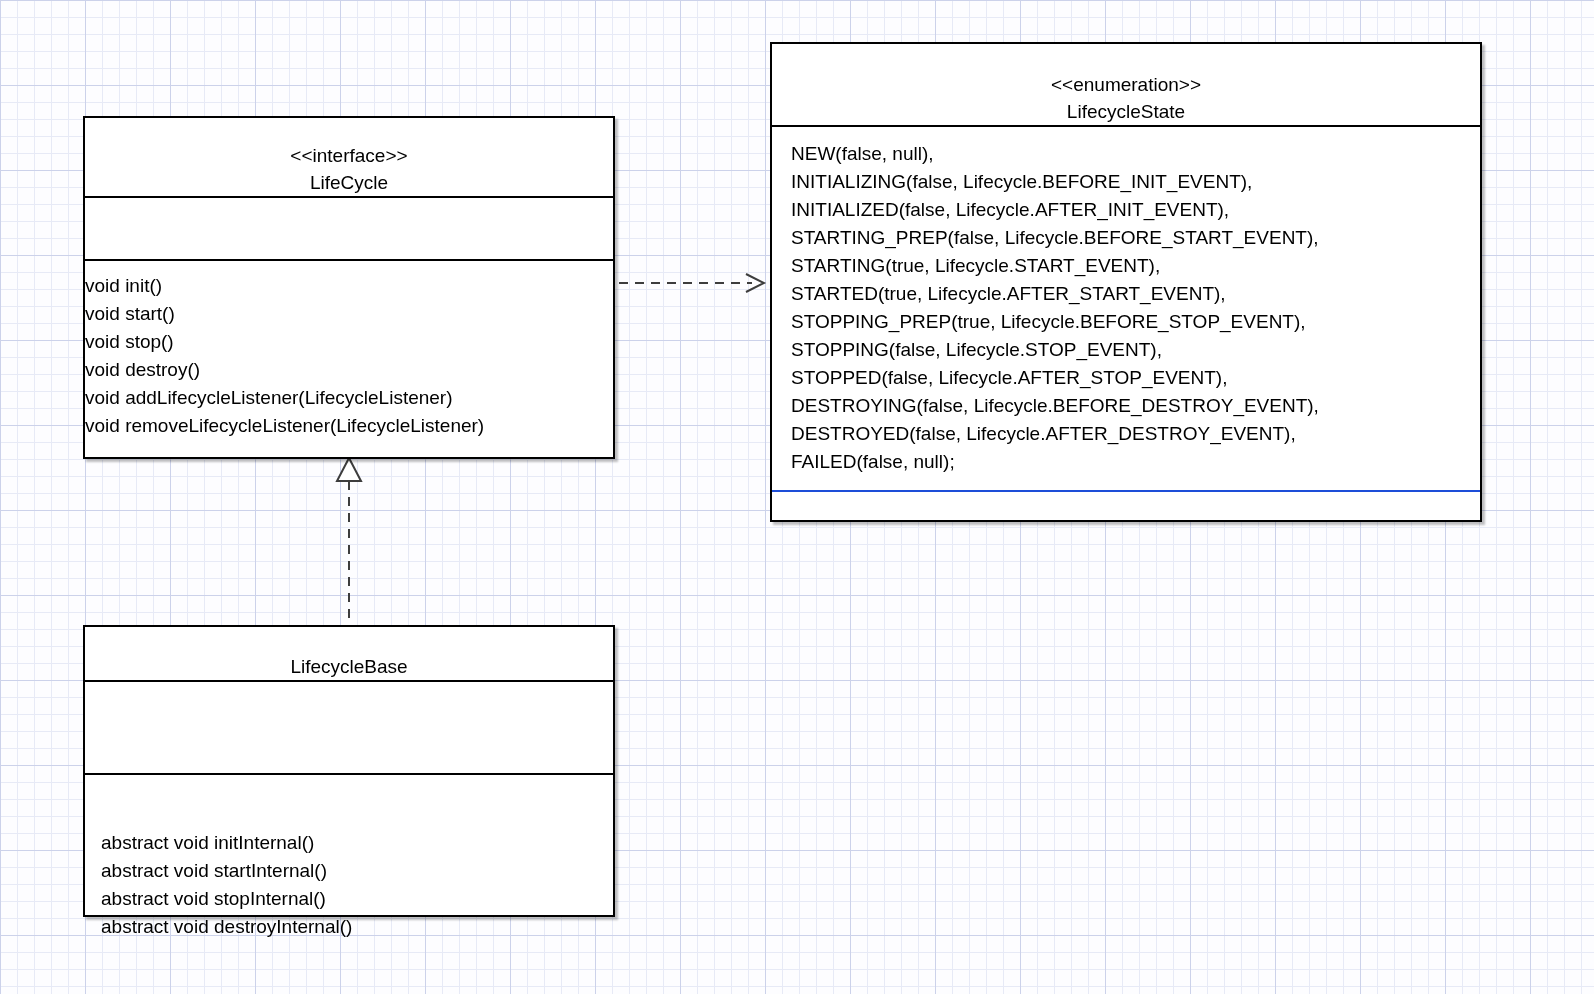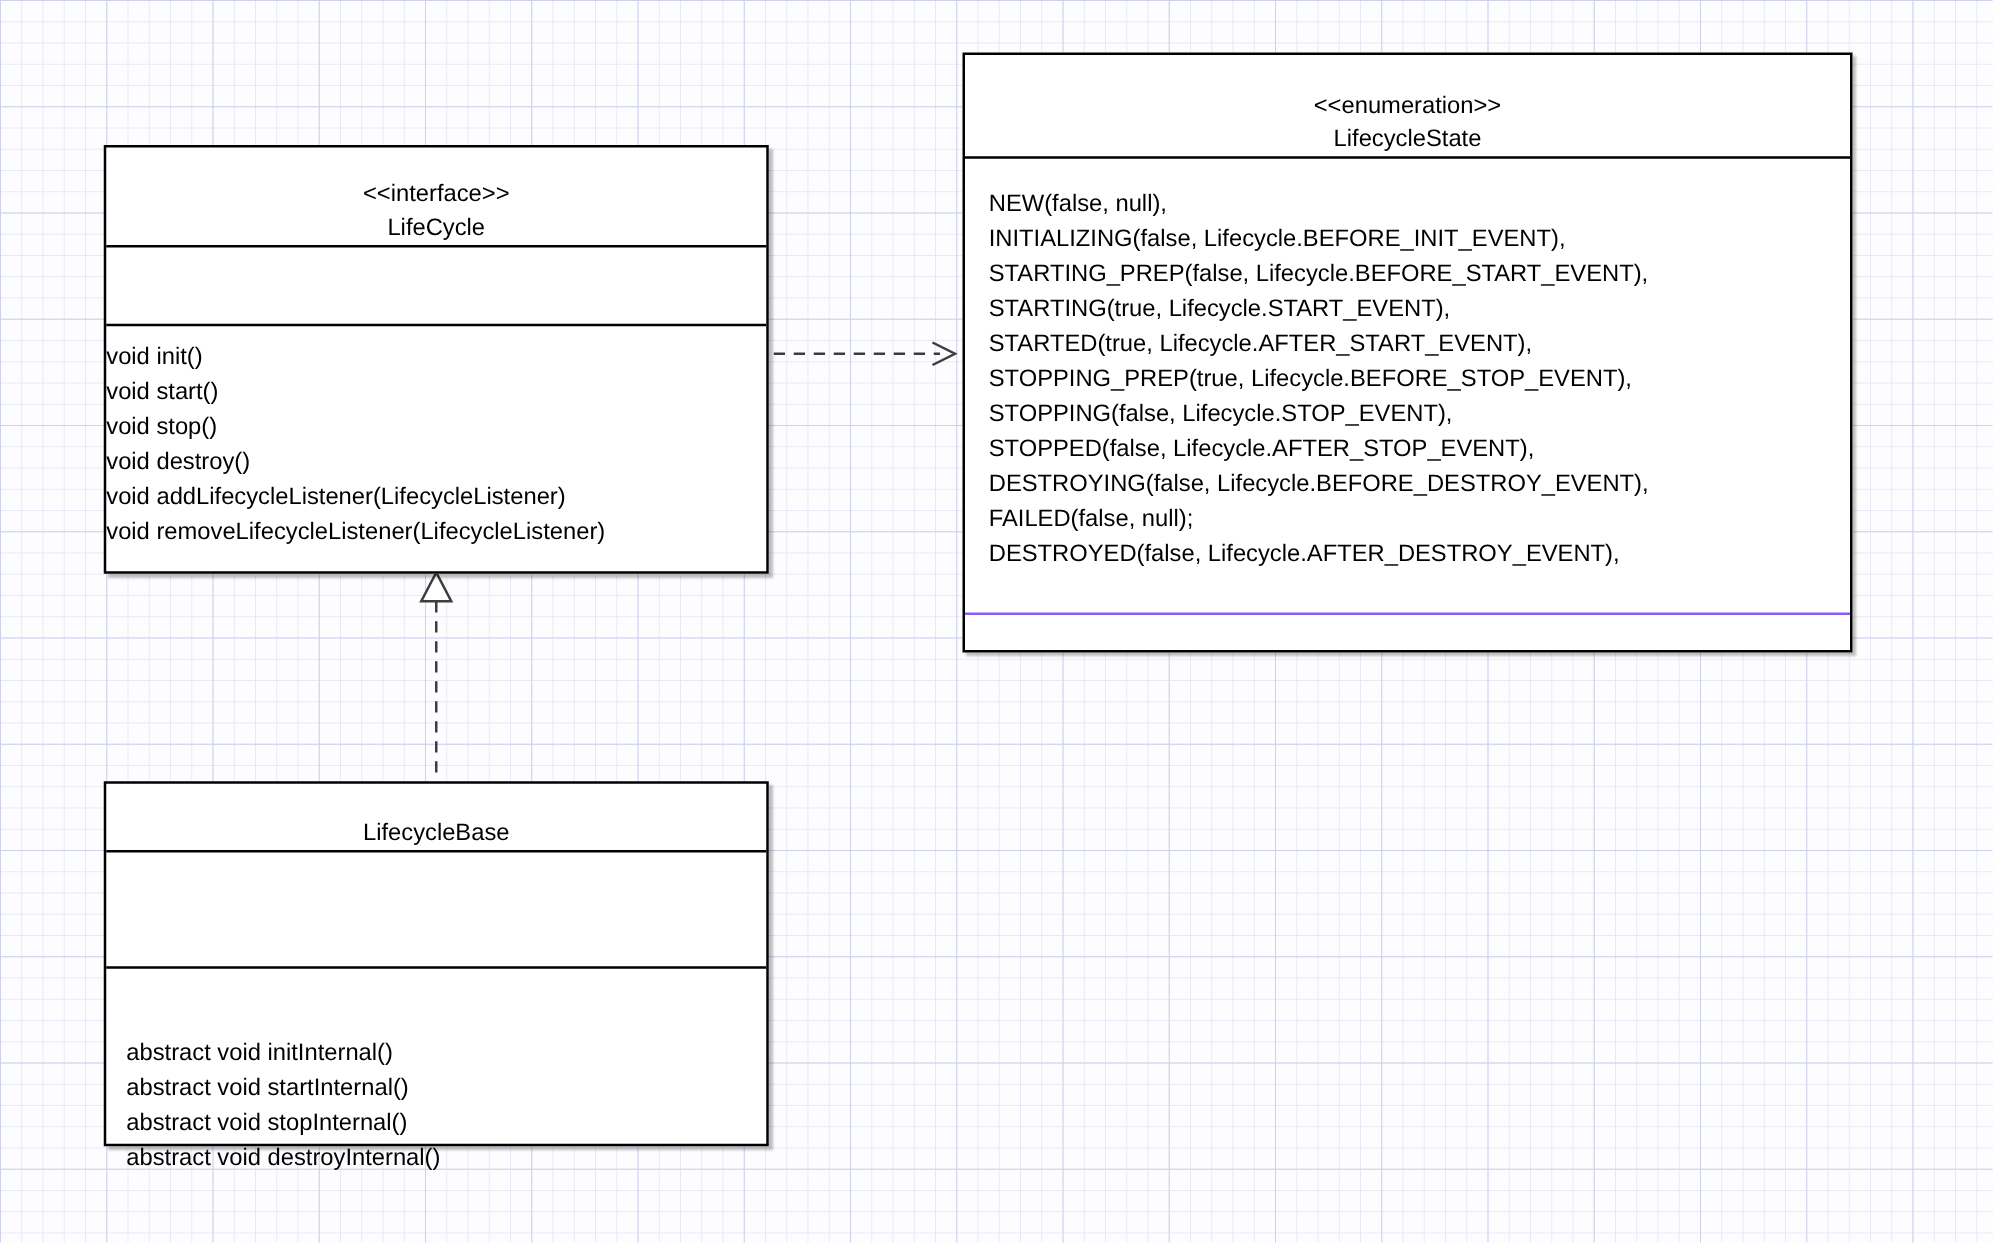--- a/index.html
+++ b/index.html
@@ -60,22 +60,22 @@
 
   #box-lifecycle { left: 83px; top: 116px; width: 532px; height: 343px; }
   #box-lifecycle .uml-header { height: 80px; }
   #box-lifecycle .uml-attrs { height: 63px; }
   #box-lifecycle .uml-members { padding: 11px 0; flex: 1 1 auto; }
 
   #box-lifecyclestate { left: 770px; top: 42px; width: 712px; height: 480px; }
   #box-lifecyclestate .uml-header { height: 83px; }
   #box-lifecyclestate .uml-members {
     height: 365px;
-    border-bottom: 2px solid #8b5cf6;
-    padding: 23px 19px;
+    border-bottom: 2px solid #1d4ed8;
+    padding: 13px 19px;
     flex: 0 0 auto;
   }
   #box-lifecyclestate .uml-bottom-empty { flex: 1 1 auto; }
 
   #box-lifecyclebase { left: 83px; top: 625px; width: 532px; height: 292px; gap: 36px; }
   #box-lifecyclebase .uml-header { height: 55px; }
   #box-lifecyclebase .uml-attrs { height: 57px; }
   #box-lifecyclebase .uml-members { padding: 0 16px; flex: 1 1 auto; margin-top: 18px; }
 </style>
 </head>
@@ -109,29 +109,30 @@
 </div>
 
 <div class="uml-class" id="box-lifecyclestate">
   <div class="uml-header">
     <div>&lt;&lt;enumeration&gt;&gt;</div>
     <div>LifecycleState</div>
   </div>
   <div class="uml-members">
     <div class="member">NEW(false, null),</div>
     <div class="member">INITIALIZING(false, Lifecycle.BEFORE_INIT_EVENT),</div>
+    <div class="member">INITIALIZED(false, Lifecycle.AFTER_INIT_EVENT),</div>
     <div class="member">STARTING_PREP(false, Lifecycle.BEFORE_START_EVENT),</div>
     <div class="member">STARTING(true, Lifecycle.START_EVENT),</div>
     <div class="member">STARTED(true, Lifecycle.AFTER_START_EVENT),</div>
     <div class="member">STOPPING_PREP(true, Lifecycle.BEFORE_STOP_EVENT),</div>
     <div class="member">STOPPING(false, Lifecycle.STOP_EVENT),</div>
     <div class="member">STOPPED(false, Lifecycle.AFTER_STOP_EVENT),</div>
     <div class="member">DESTROYING(false, Lifecycle.BEFORE_DESTROY_EVENT),</div>
+    <div class="member">DESTROYED(false, Lifecycle.AFTER_DESTROY_EVENT),</div>
     <div class="member">FAILED(false, null);</div>
-    <div class="member">DESTROYED(false, Lifecycle.AFTER_DESTROY_EVENT),</div>
   </div>
   <div class="uml-bottom-empty"></div>
 </div>
 
 <div class="uml-class" id="box-lifecyclebase">
   <div class="uml-header">
     <div>LifecycleBase</div>
   </div>
   <div class="uml-attrs"></div>
   <div class="uml-members">

